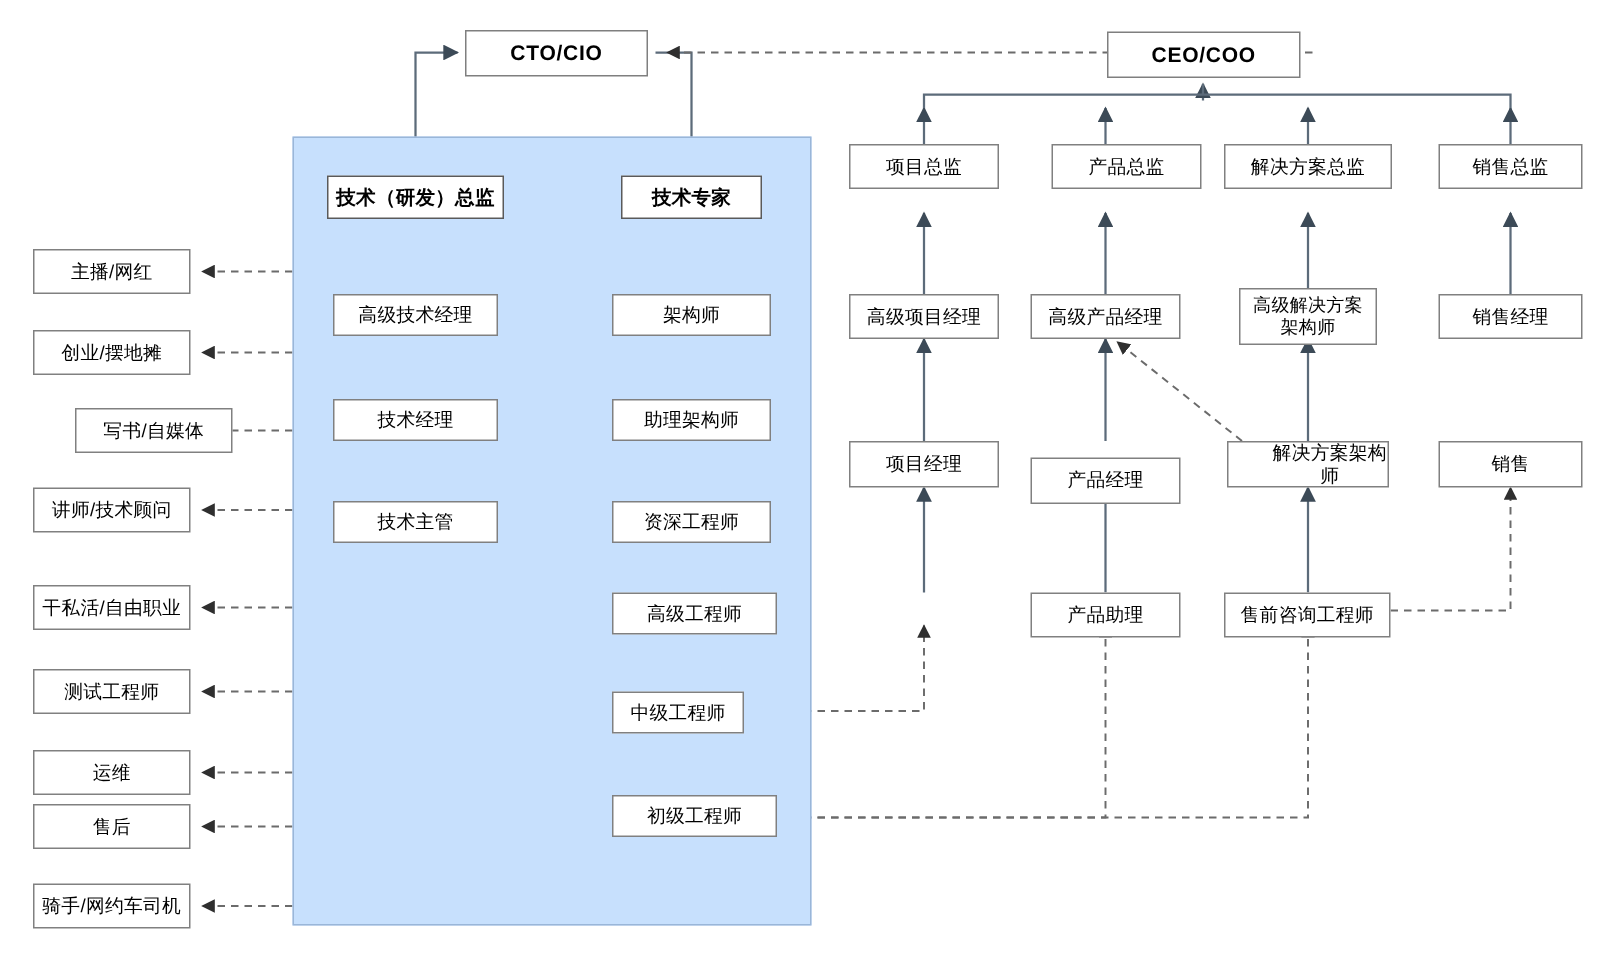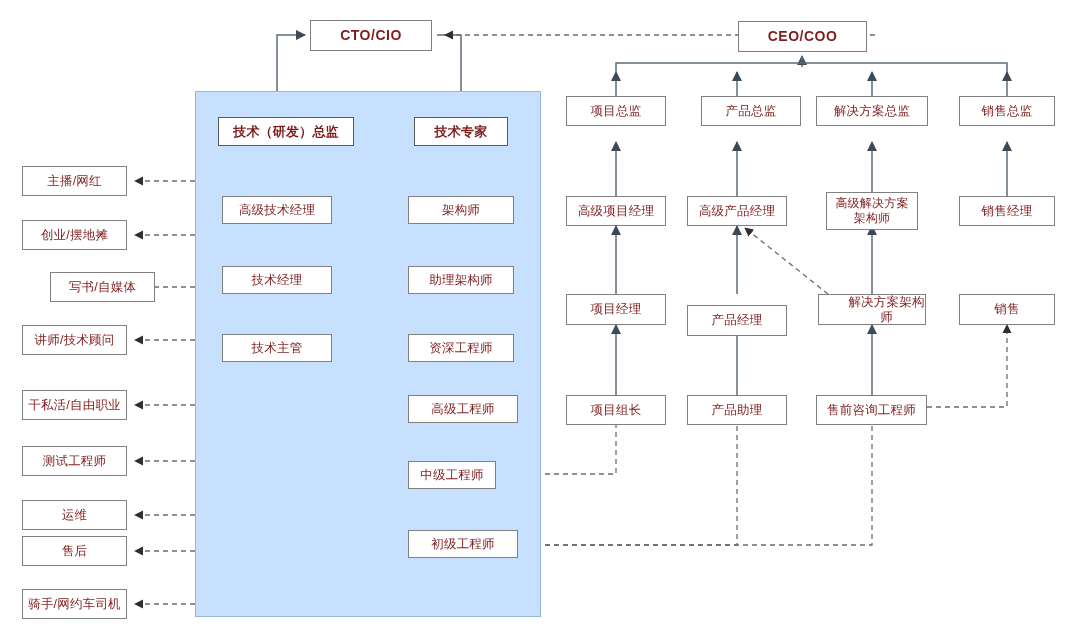--- a/index.html
+++ b/index.html
@@ -23,21 +23,21 @@
   }
   .node{
     position:absolute;
     box-sizing:border-box;
     background:#ffffff;
     border:1px solid #808080;
     display:flex;
     align-items:center;
     justify-content:center;
     text-align:center;
-    color:#7f1d1d;
+    color:#000000;
     font-size:12.5px;
     line-height:1.18;
     letter-spacing:0.2px;
     white-space:pre-line;
     z-index:3;
   }
   .node.exec{
     border-color:#7f7f7f;
     font-weight:bold;
     font-size:14px;
@@ -132,21 +132,21 @@
       <path d="M518,545 L872,545 L872,417"></path>
       <path d="M927,407 L1007,407 L1007,325"></path>
       <path d="M828,294 L745,228"></path>
     </g>
   </svg>
 
   <div class="node exec" style="left:310px;top:20px;width:122px;height:31px;">CTO/CIO</div>
 
   <div class="node exec" style="left:738px;top:21px;width:129px;height:31px;">CEO/COO</div>
 
-  <div class="node emph" style="left:218px;top:117px;width:136px;height:29px;">技术（研发）总监</div>
+  <div class="node emph" style="left:218px;top:117px;width:118px;height:29px;">技术（研发）总监</div>
   <div class="node" style="left:222px;top:196px;width:110px;height:28px;">高级技术经理</div>
   <div class="node" style="left:222px;top:266px;width:110px;height:28px;">技术经理</div>
   <div class="node" style="left:222px;top:334px;width:110px;height:28px;">技术主管</div>
 
   <div class="node emph" style="left:414px;top:117px;width:94px;height:29px;">技术专家</div>
   <div class="node" style="left:408px;top:196px;width:106px;height:28px;">架构师</div>
   <div class="node" style="left:408px;top:266px;width:106px;height:28px;">助理架构师</div>
   <div class="node" style="left:408px;top:334px;width:106px;height:28px;text-align:right;">资深工程师</div>
   <div class="node" style="left:408px;top:395px;width:110px;height:28px;">高级工程师</div>
   <div class="node" style="left:408px;top:461px;width:88px;height:28px;">中级工程师</div>
@@ -171,17 +171,16 @@
   <div class="node" style="left:687px;top:196px;width:100px;height:30px;">高级产品经理</div>
   <div class="node two-line" style="left:826px;top:192px;width:92px;height:38px;">高级解决方案
 架构师</div>
   <div class="node" style="left:959px;top:196px;width:96px;height:30px;">销售经理</div>
 
   <div class="node" style="left:566px;top:294px;width:100px;height:31px;">项目经理</div>
   <div class="node" style="left:687px;top:305px;width:100px;height:31px;">产品经理</div>
   <div class="node" style="left:818px;top:294px;width:108px;height:31px;padding-left:29px;">解决方案架构师</div>
   <div class="node" style="left:959px;top:294px;width:96px;height:31px;">销售</div>
 
-  <div class="node" style="left:566px;top:395px;width:100px;height:30px;">项目组长</div>
   <div class="node" style="left:687px;top:395px;width:100px;height:30px;">产品助理</div>
   <div class="node" style="left:816px;top:395px;width:111px;height:30px;">售前咨询工程师</div>
 
 </div>
 
 </body></html>

